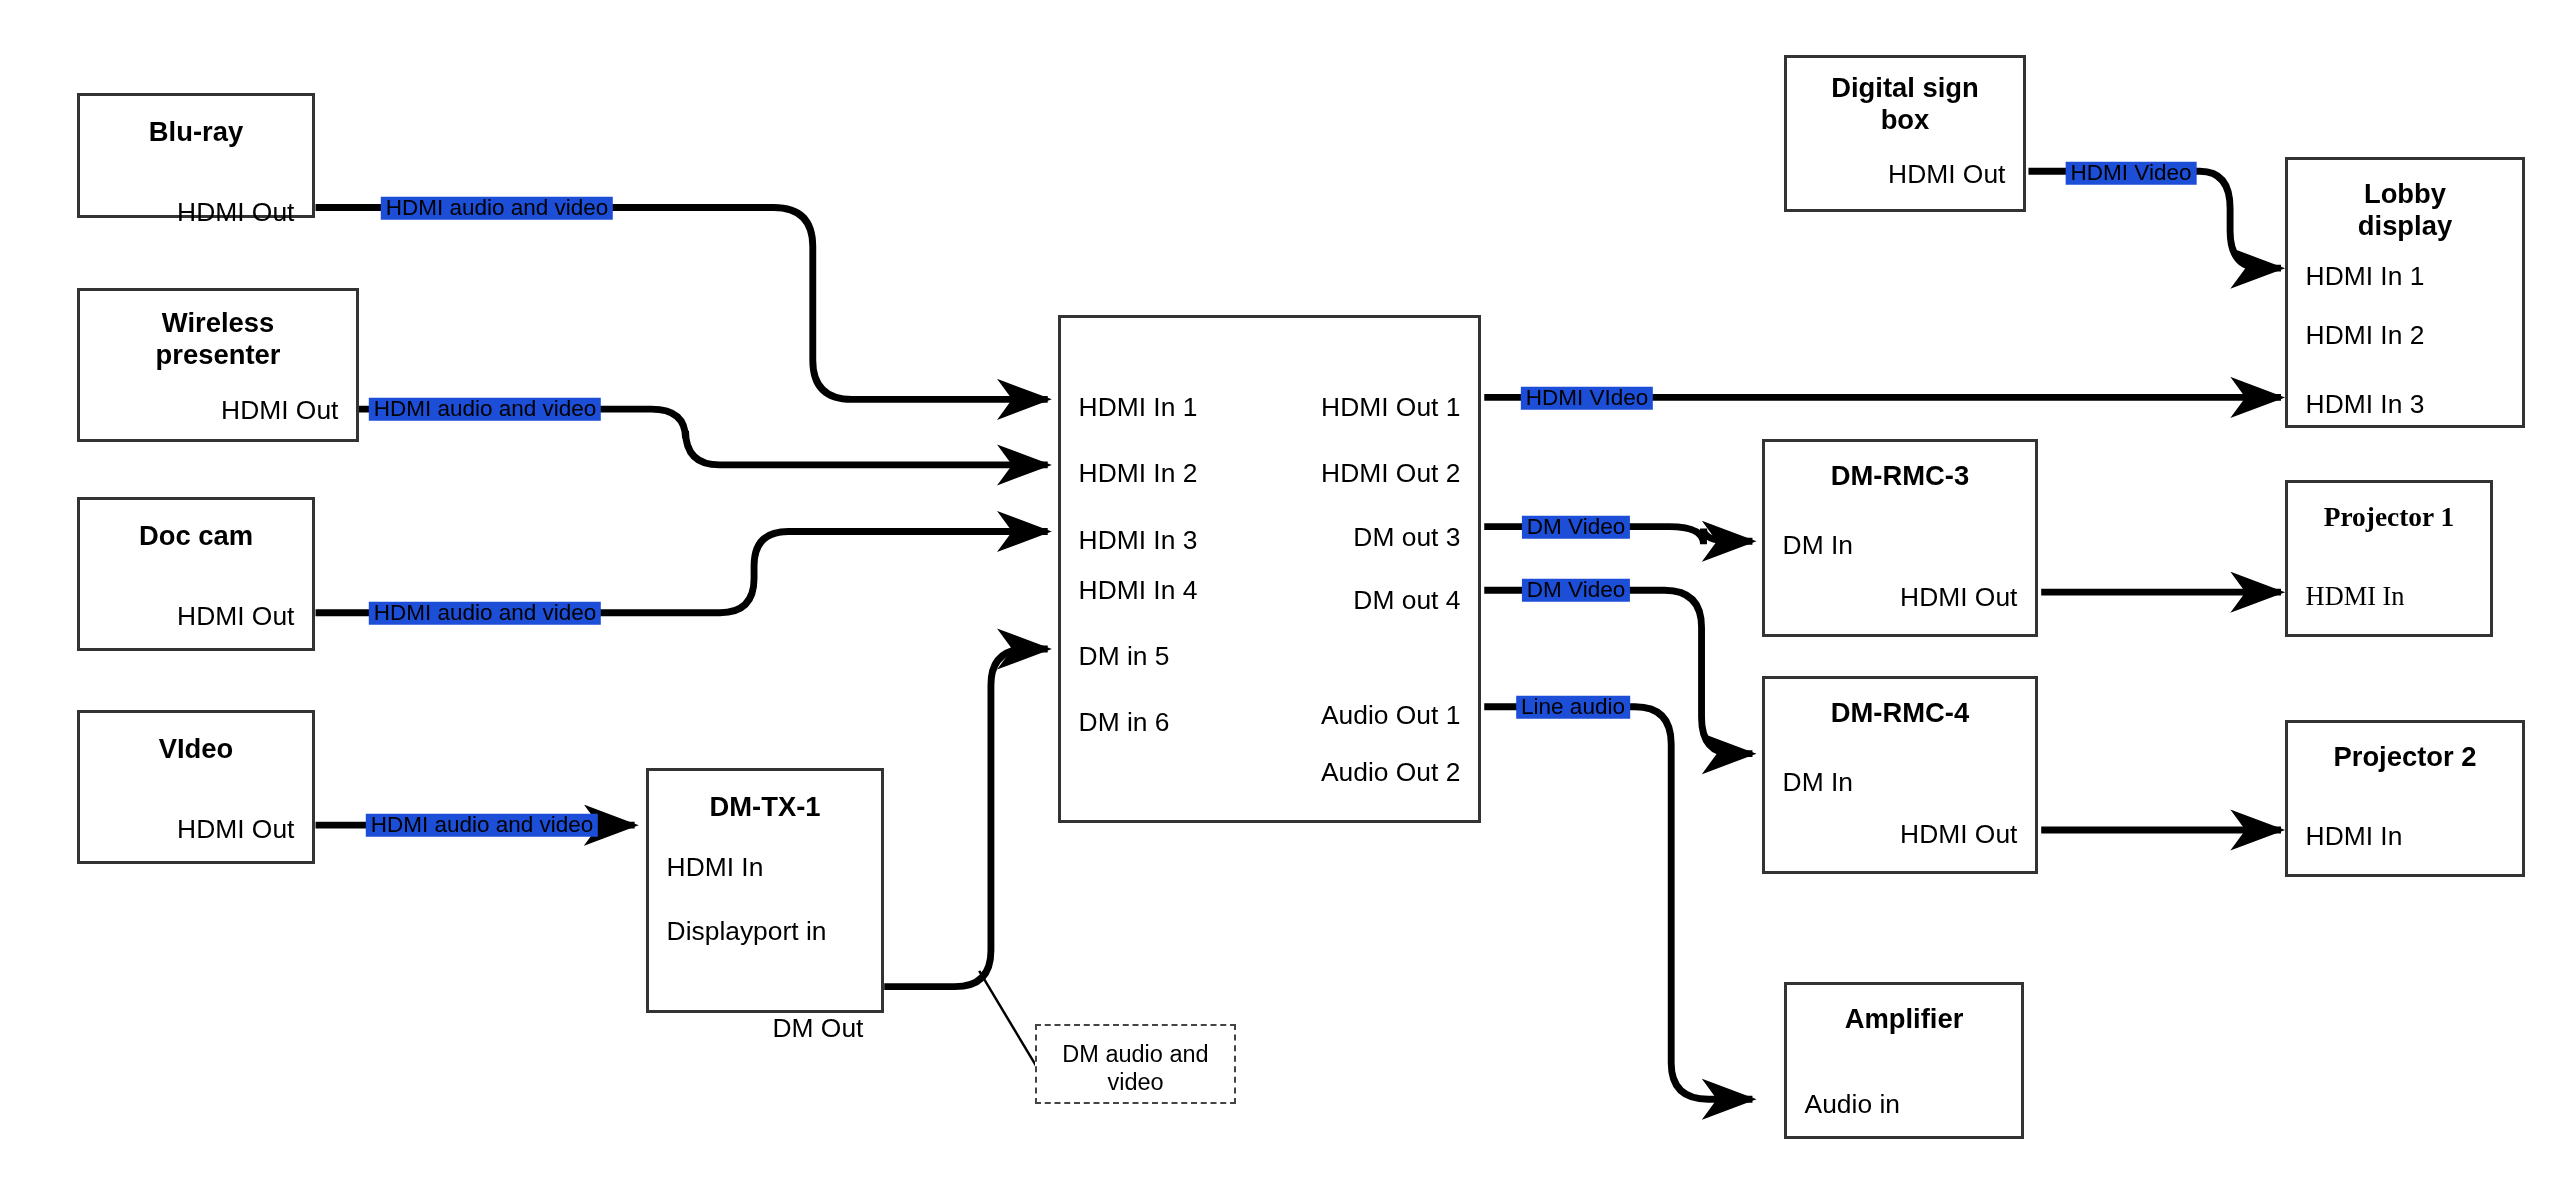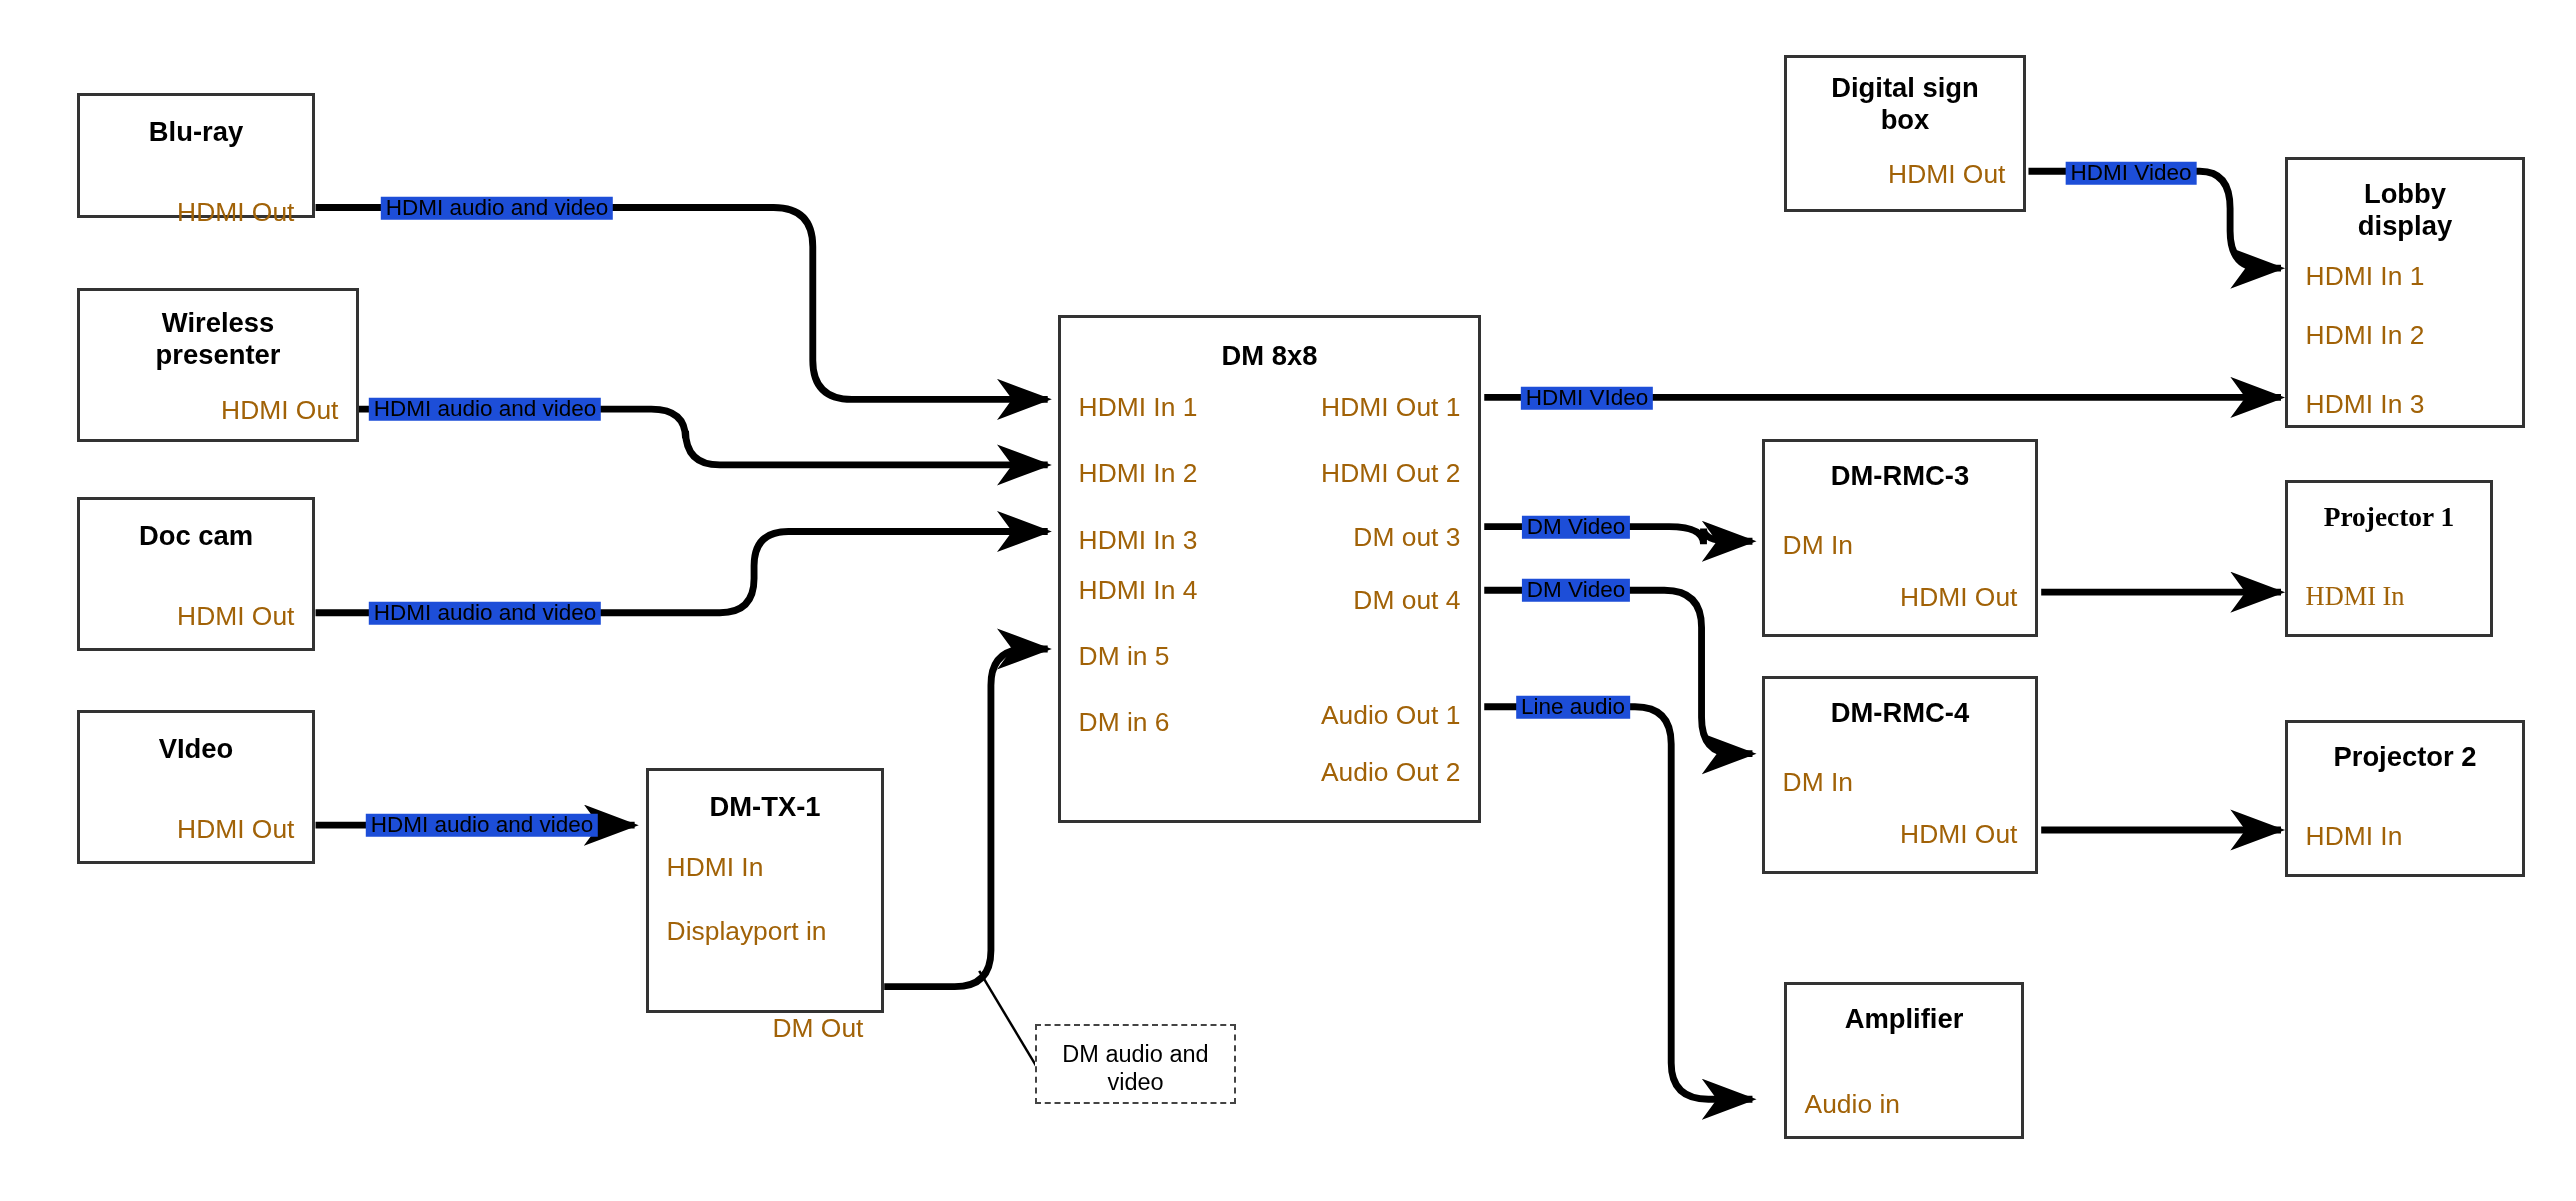--- a/index.html
+++ b/index.html
@@ -38,21 +38,21 @@
     right: 0;
     text-align: center;
     font-weight: bold;
     font-size: 27.4px;
     color: #000000;
     line-height: 1.18;
   }
   .port {
     position: absolute;
     font-size: 26.4px;
-    color: #a16207;
+    color: #000000;
     white-space: nowrap;
     line-height: 1;
   }
   .port.left  { left: 17.6px;  text-align: left; }
   .port.right { right: 17.6px; text-align: right; }
   .callout-text {
     position: absolute;
     left: 0; right: 0;
     text-align: center;
     font-size: 23.5px;
@@ -131,21 +131,20 @@
   </div>
 
   <div class="node" style="left:646px; top:768px; width:238px; height:245px;">
     <div class="node-title" style="top:19.6px;">DM-TX-1</div>
     <div class="port left" style="top:83px;">HDMI In</div>
     <div class="port left" style="top:147px;">Displayport in</div>
     <div class="port right" style="top:244px;">DM Out</div>
   </div>
 
   <div class="node" style="left:1058px; top:315px; width:423px; height:508px;">
-    <div class="node-title" style="top:21.5px;">DM 8x8</div>
 
     <div class="port left" style="top:76px;">HDMI In 1</div>
     <div class="port left" style="top:142px;">HDMI In 2</div>
     <div class="port left" style="top:209px;">HDMI In 3</div>
     <div class="port left" style="top:259px;">HDMI In 4</div>
     <div class="port left" style="top:325px;">DM in 5</div>
     <div class="port left" style="top:391px;">DM in 6</div>
 
     <div class="port right" style="top:76px;">HDMI Out 1</div>
     <div class="port right" style="top:142px;">HDMI Out 2</div>

